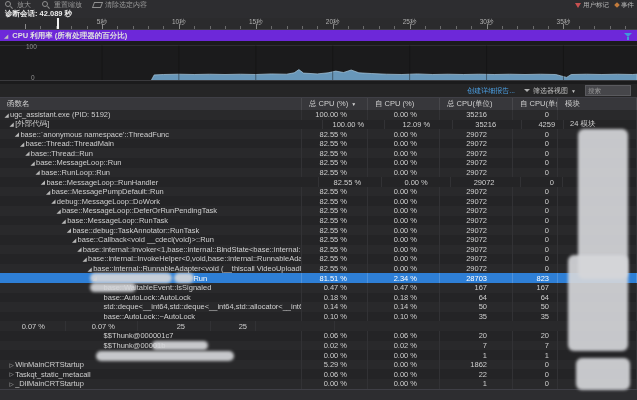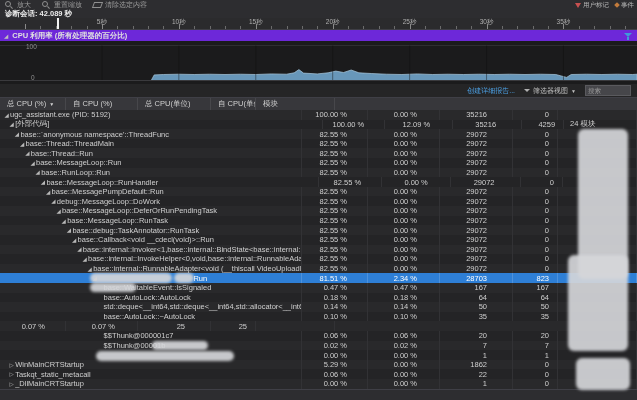--- a/index.html
+++ b/index.html
@@ -178,20 +178,23 @@
     <span class="link">创建详细报告...</span>
     <span class="filterctl">
       <span class="grayfunnel"></span>
       <span>筛选器视图</span>
       <span class="caret">▼</span>
     </span>
     <input class="search" type="text" placeholder="搜索" style="">
   </div>
 
   <div class="thead" id="thead">
+      <div class="th" style="width: 302px;">
+        <div>函数名</div>
+      </div>
       <div class="th" style="width: 66px;">
         <div>总 CPU (%)</div>
         <div class="sortcaret" style="display: inline;">▼</div>
       </div>
       <div class="th" style="width: 72px;">
         <div>自 CPU (%)</div>
       </div>
       <div class="th" style="width: 73px;">
         <div>总 CPU(单位)</div>
       </div>

